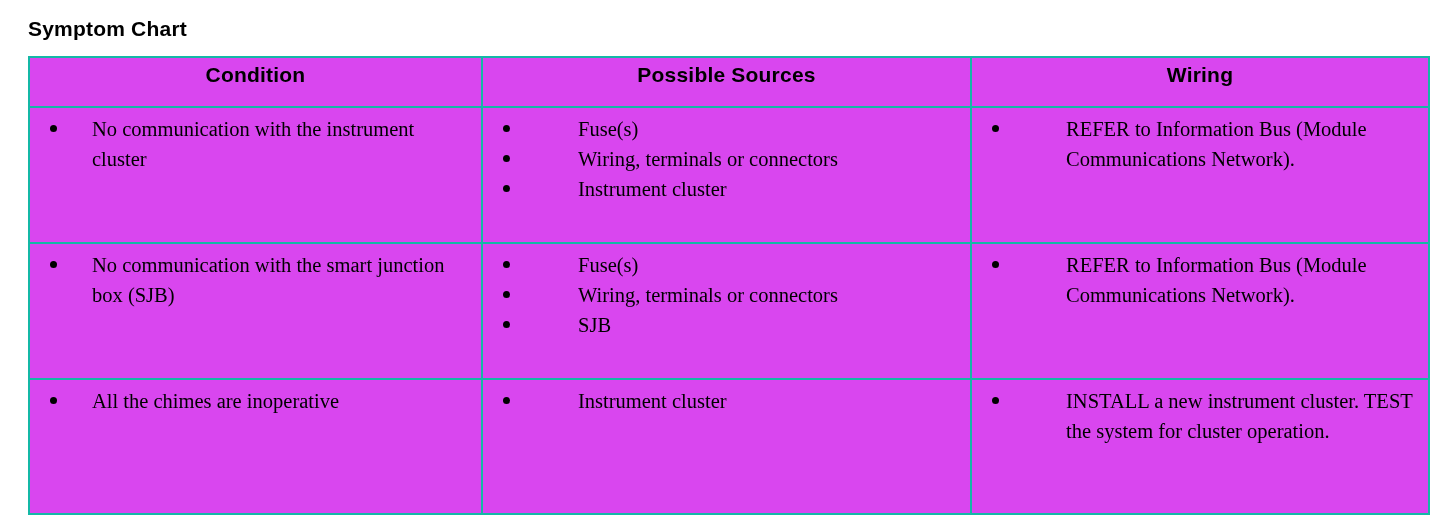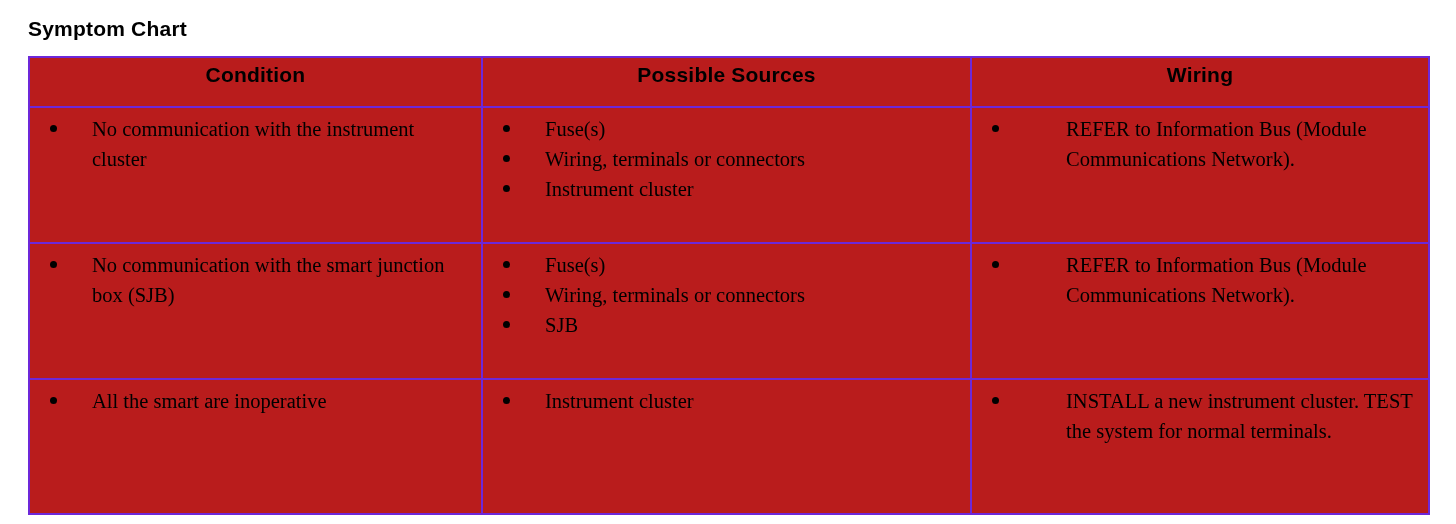--- a/index.html
+++ b/index.html
@@ -41,24 +41,24 @@
     border-collapse: collapse;
     table-layout: fixed;
     background: #ffffff;
   }
   .symptom-table col.c-condition { width: 453px; }
   .symptom-table col.c-sources   { width: 489px; }
   .symptom-table col.c-action    { width: 458px; }
 
   .symptom-table th,
   .symptom-table td {
-    border: 2px solid #6d28d9;
+    border: 2px solid #14b8a6;
     vertical-align: top;
     padding: 0;
-    background: #b91c1c;
+    background: #d946ef;
   }
   .symptom-table thead th {
     text-align: center;
     font-family: "Liberation Sans", "DejaVu Sans", sans-serif;
     font-weight: bold;
     font-size: 21px;
     line-height: 24px;
     height: 38px;
     padding: 5px 4px 5px 4px;
     letter-spacing: 0.2px;
@@ -93,21 +93,21 @@
     background: #000000;
     border-radius: 50%;
     display: block;
   }
   ul.bullets li .li-text {
     display: block;
   }
   
   td.cond ul.bullets li { padding-left: 54px; }
   td.cond ul.bullets li .li-text { max-width: 360px; }
-  td.src  ul.bullets li .li-text { max-width: 330px; }
+  td.src  ul.bullets li .li-text { max-width: 330px; margin-left: 33px; }
   td.act  ul.bullets li .li-text { max-width: 372px; margin-left: 32px; }
 </style>
 </head>
 <body>
 
 <div class="page">
 
   <div class="page-title">Symptom Chart</div>
 
   <table class="symptom-table">
@@ -206,41 +206,41 @@
           </div>
         </td>
       </tr>
 
       <tr class="row-3">
         <td class="cond">
           <div class="cell-body">
             <ul class="bullets">
               <li>
                 <span class="bullet-dot"></span>
-                <span class="li-text">All the smart are inoperative</span>
+                <span class="li-text">All the chimes are inoperative</span>
               </li>
             </ul>
           </div>
         </td>
         <td class="src">
           <div class="cell-body">
             <ul class="bullets">
               <li>
                 <span class="bullet-dot"></span>
                 <span class="li-text">Instrument cluster</span>
               </li>
             </ul>
           </div>
         </td>
         <td class="act">
           <div class="cell-body">
             <ul class="bullets">
               <li>
                 <span class="bullet-dot"></span>
-                <span class="li-text">INSTALL a new instrument cluster. TEST the system for normal terminals.</span>
+                <span class="li-text">INSTALL a new instrument cluster. TEST the system for cluster operation.</span>
               </li>
             </ul>
           </div>
         </td>
       </tr>
 
     </tbody>
   </table>
 
 </div>

